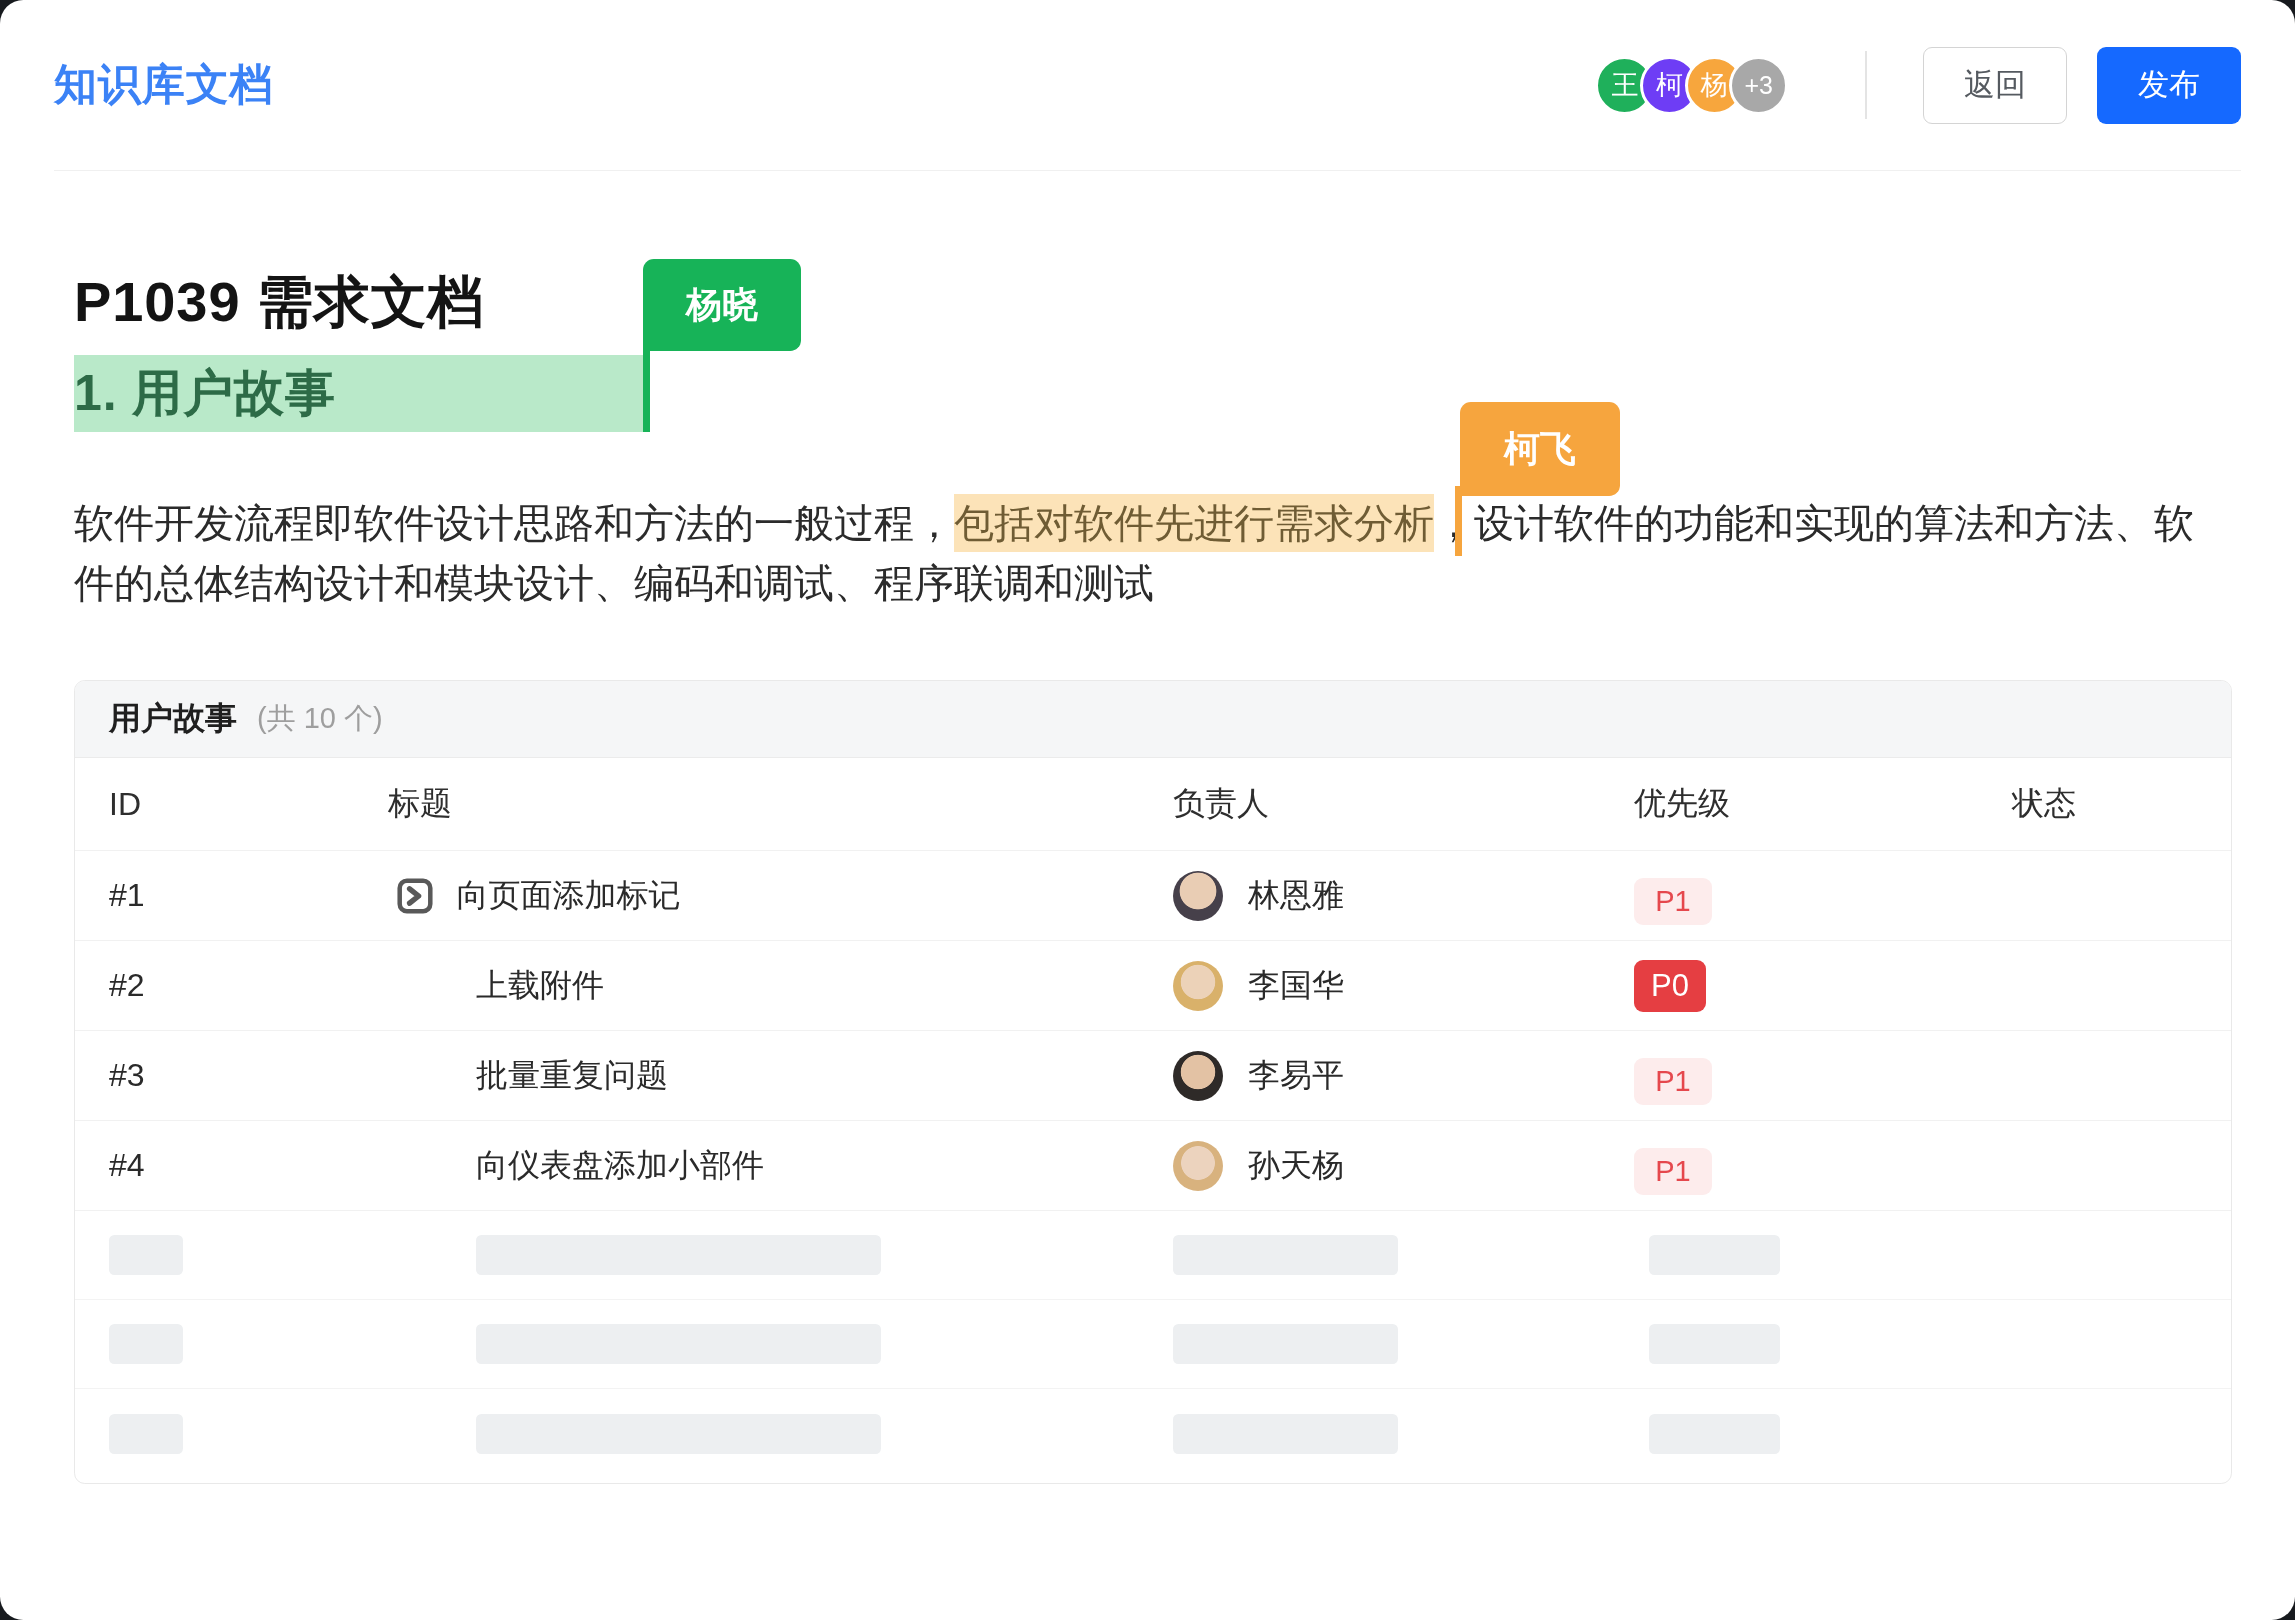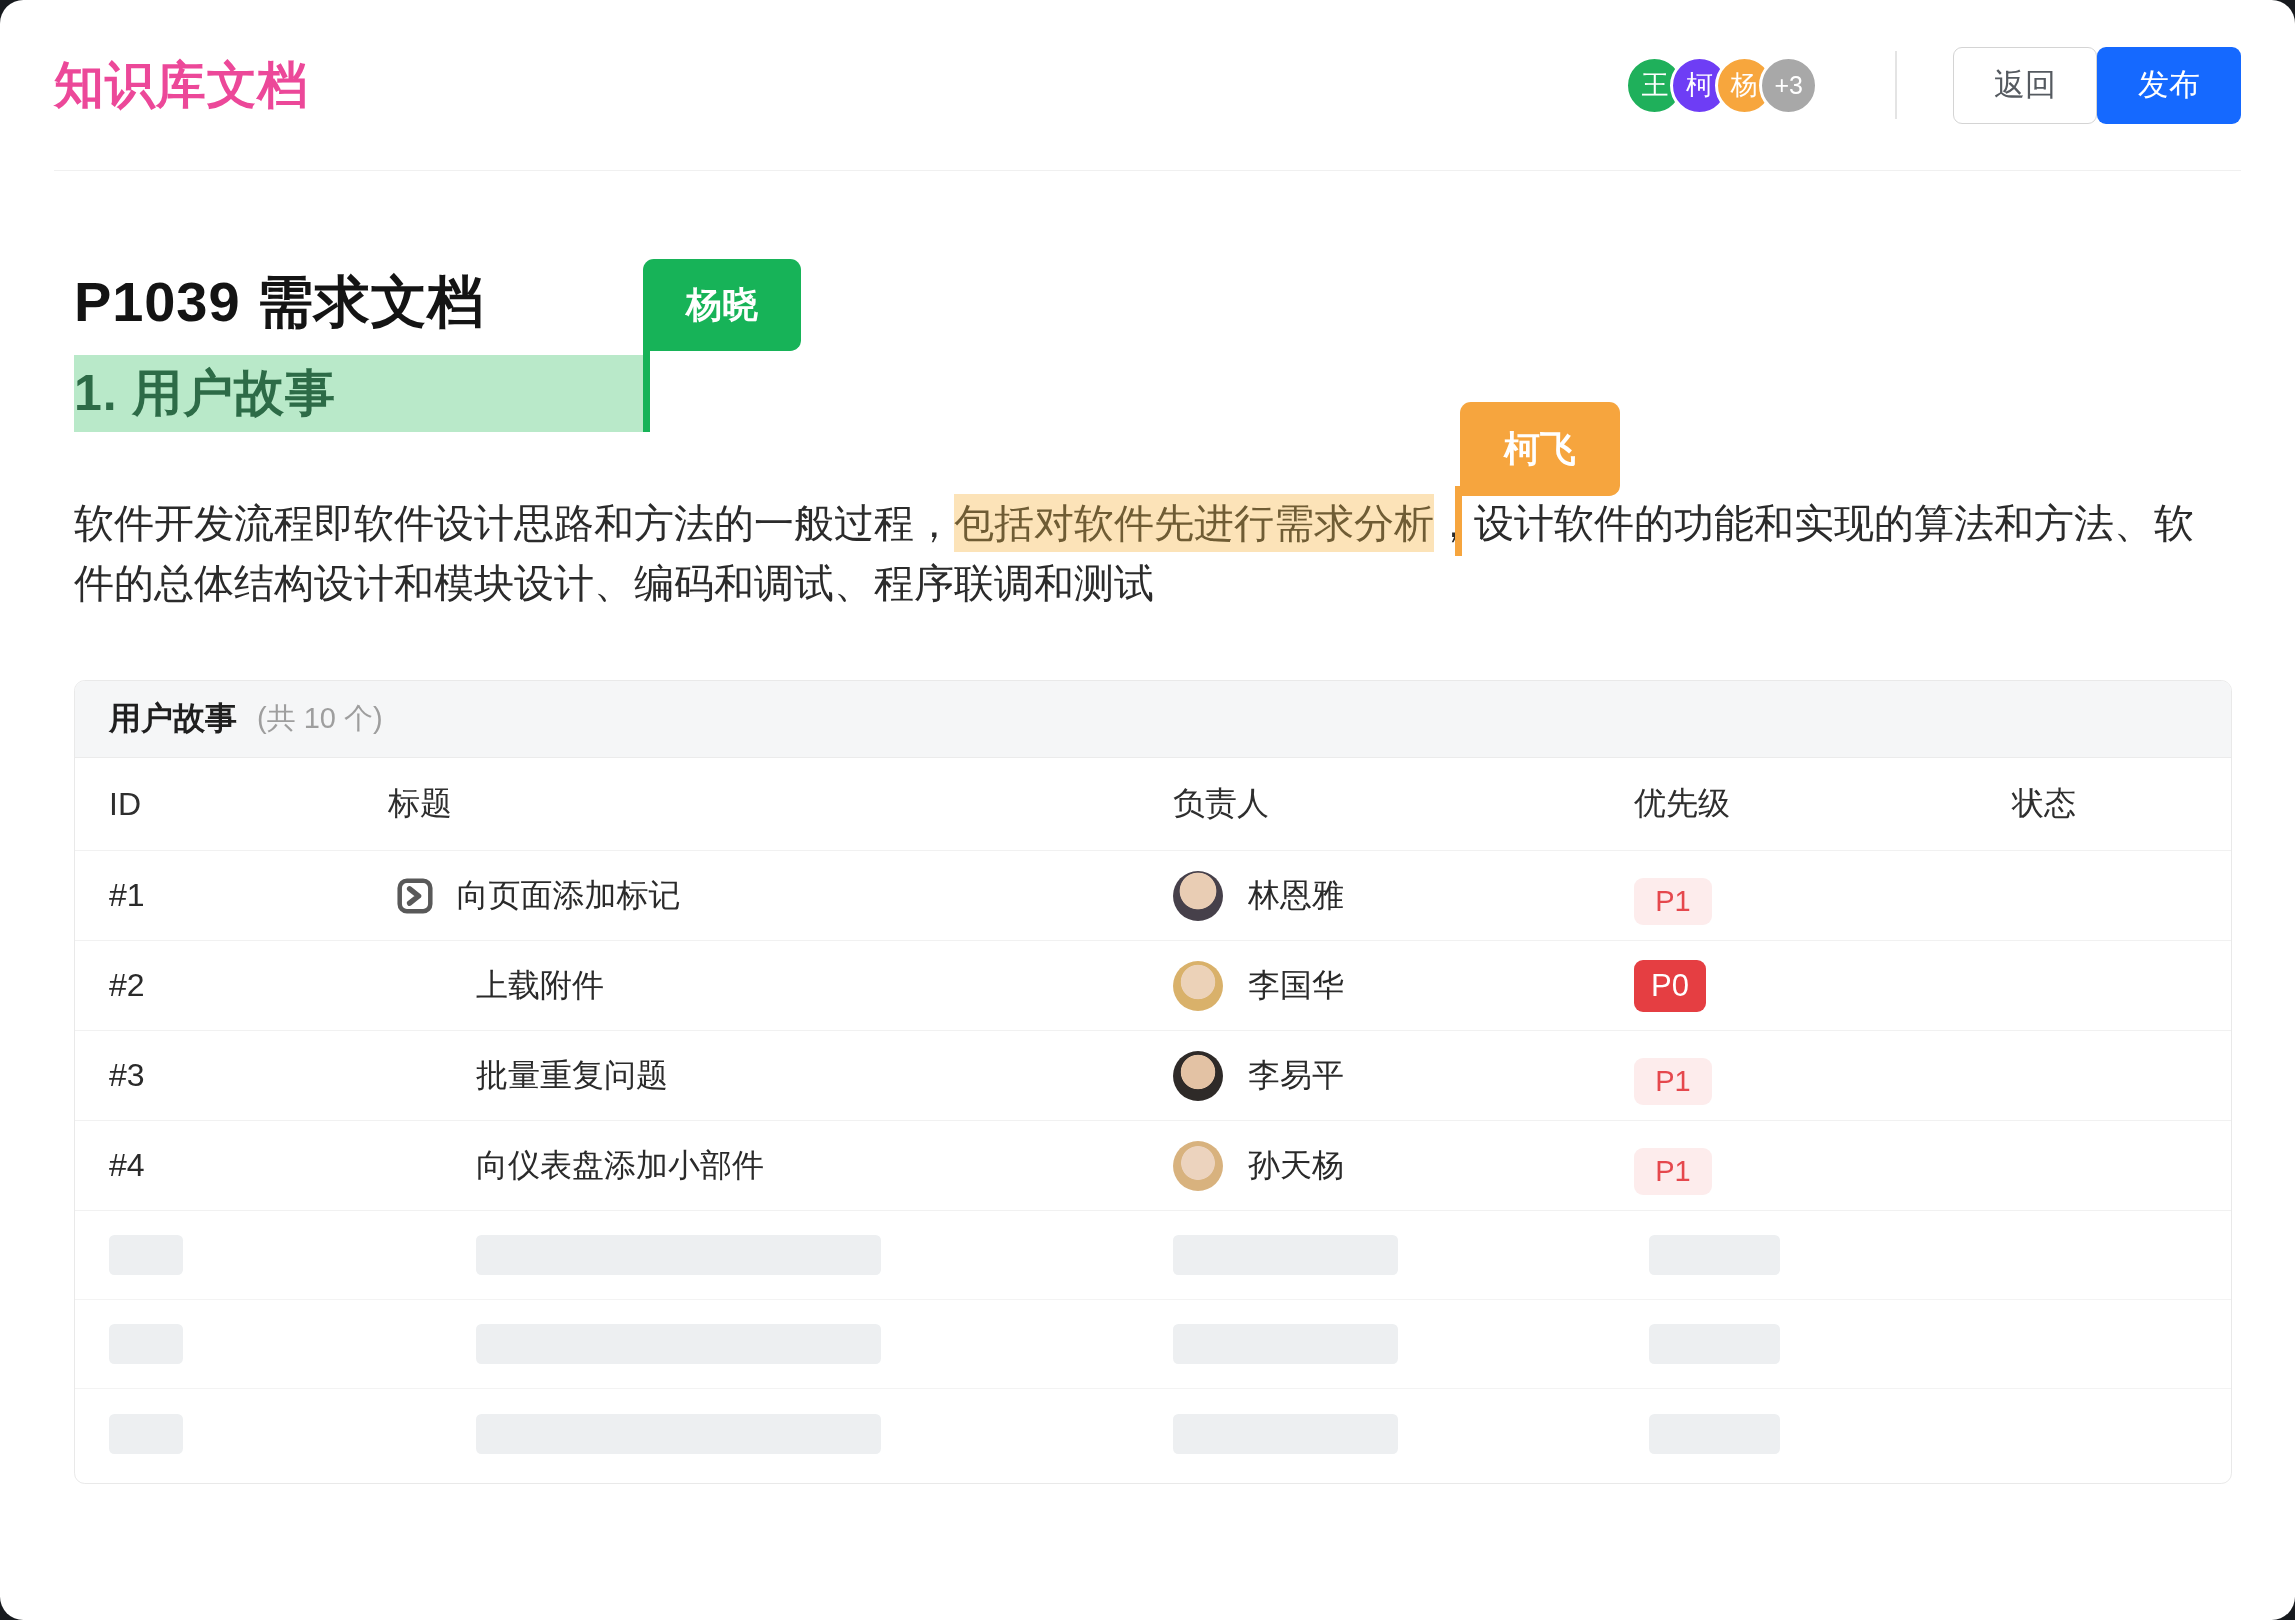--- a/index.html
+++ b/index.html
@@ -2,33 +2,33 @@
 <html style="font-size:14.4px"><head>
 <meta charset="utf-8">
 <style>
   html,body{margin:0;padding:0;background:#171a1e;}
   *{box-sizing:border-box;font-family:"Liberation Sans","DejaVu Sans",sans-serif;}
   .screen{position:relative;width:2295px;height:1620px;background:#ffffff;border-radius:23.4px;overflow:hidden;}
 
   
   .topbar{position:absolute;left:54px;right:54px;top:0;height:171px;
     display:flex;align-items:center;justify-content:space-between;border-bottom:1.8px solid #f0f0f0;}
-  .page-title{font-size:50px;font-weight:700;color:#ec4899;letter-spacing:0.9px;font-family:Liberation Serif, serif;}
+  .page-title{font-size:43px;font-weight:700;color:#3b82f6;letter-spacing:0.9px;font-family:Liberation Serif, serif;}
   .topbar-right{display:flex;align-items:center;}
   .avatar-stack{display:flex;align-items:center;}
   .av{width:59px;height:59px;border-radius:50%;border:3.6px solid #fff;display:flex;align-items:center;justify-content:center;
       color:#fff;font-size:27px;font-weight:500;margin-left:-14.4px;}
   .av:first-child{margin-left:0;}
   .av-1{background:#1fb05b;z-index:1;}
   .av-2{background:#6e3df5;z-index:2;}
   .av-3{background:#f7a63d;z-index:3;}
   .av-4{background:#a8a8a8;z-index:4;font-size:25px;}
   .vdiv{width:1.8px;height:68px;background:#e4e4e4;margin:0 56px 0 77px;}
   .btn{height:77px;border-radius:9px;font-size:31px;display:flex;align-items:center;justify-content:center;cursor:pointer;}
-  .btn-ghost{width:144px;background:#fff;border:1.8px solid #d4d4d4;color:#555a60;}
+  .btn-ghost{width:144px;background:#fff;border:1.8px solid #d4d4d4;color:#555a60;margin-right:30px;}
   .btn-primary{width:144px;background:#1569ff;border:none;color:#fff;}
 
   
   .doc-title{position:absolute;left:74px;top:227px;font-size:56px;font-weight:700;color:#141414;letter-spacing:0.9px;}
 
   .cursor-label{position:absolute;display:flex;align-items:center;justify-content:center;
     color:#fff;font-size:36px;font-weight:700;border-radius:10.8px;border-bottom-left-radius:0;z-index:3;}
   .cursor-green{left:643px;top:259px;width:158px;height:92px;background:#17b358;}
   .cursor-orange{left:1460px;top:402px;width:160px;height:94px;background:#f6a53e;}
   .caret{position:absolute;width:7.2px;z-index:2;}

